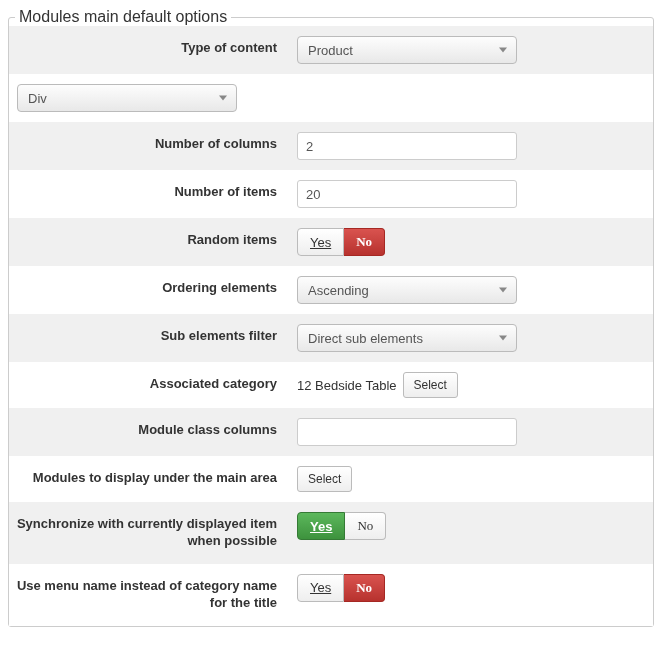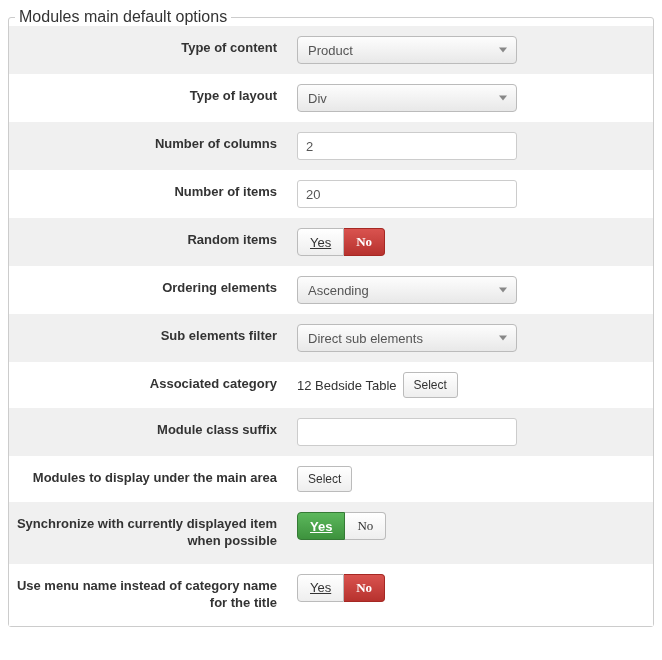--- a/index.html
+++ b/index.html
@@ -156,21 +156,20 @@
       <div class="value-cell">
         <div class="select-wrap">
           <select class="styled-select">
             <option>Product</option>
           </select>
         </div>
       </div>
     </div>
 
     <div class="form-row">
-      <div class="label-cell">Type of layout</div>
       <div class="value-cell">
         <div class="select-wrap">
           <select class="styled-select">
             <option>Div</option>
           </select>
         </div>
       </div>
     </div>
 
     <div class="form-row">
@@ -221,21 +220,21 @@
 
     <div class="form-row">
       <div class="label-cell">Associated category</div>
       <div class="value-cell">
         <span class="assoc-text">12 Bedside Table</span>
         <button class="select-btn">Select</button>
       </div>
     </div>
 
     <div class="form-row">
-      <div class="label-cell">Module class suffix</div>
+      <div class="label-cell">Module class columns</div>
       <div class="value-cell">
         <input type="text" class="text-input" value="" style="">
       </div>
     </div>
 
     <div class="form-row">
       <div class="label-cell">Modules to display under the main area</div>
       <div class="value-cell">
         <button class="select-btn">Select</button>
       </div>

